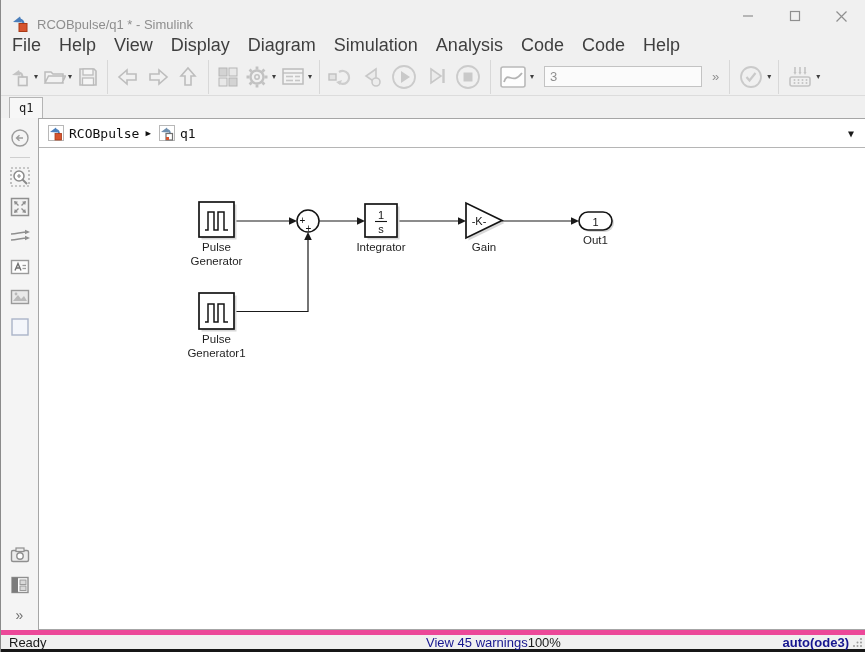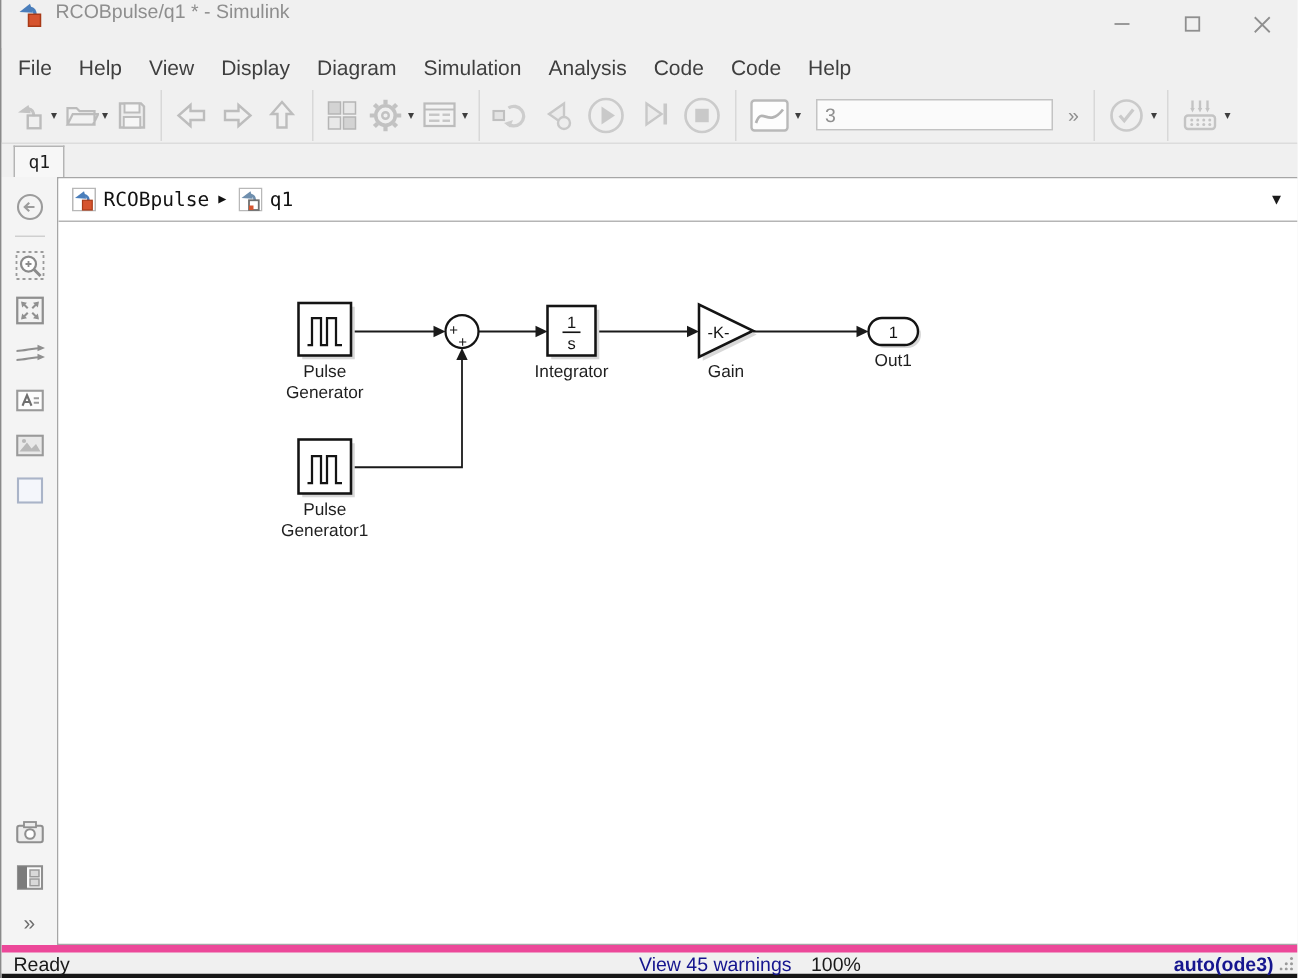--- a/index.html
+++ b/index.html
@@ -6,28 +6,28 @@
   html,body { margin:0; padding:0; }
   body {
     width:865px; height:652px;
     font-family:"Liberation Sans", sans-serif;
     background:#f0f0f0;
     border-left:1px solid #8a8a8a;
     overflow:hidden;
     position:relative;
   }
   
-  .titlebar { height:32px; display:flex; align-items:flex-start; background:#f0f0f0; }
+  .titlebar { height:32px; display:flex; align-items:flex-end; background:#f0f0f0; }
   .title-icon { margin-left:10px; width:18px; height:18px; }
   .title-text { margin-left:8px; font-size:13px; color:#8e8e8e; }
   .win-controls { margin-left:auto; display:flex; height:32px; }
   .win-btn { width:47px; height:32px; display:flex; align-items:center; justify-content:center; }
   
   .menubar { height:26px; display:flex; align-items:center; padding-left:2px; }
-  .menu-item { padding:0 9px; font-size:14px; color:#3f3f3f; cursor:default; }
+  .menu-item { padding:0 9px; font-size:18px; color:#3f3f3f; cursor:default; }
   
   .toolbar { height:38px; display:flex; align-items:center; padding-left:5px; border-bottom:1px solid #dcdcdc; }
   .tbtn { height:30px; display:flex; align-items:center; justify-content:center; padding:0 2px; }
   .caret { font-size:8px; color:#3e3e3e; margin-left:2px; }
   .tsep { width:1px; height:34px; background:#d8d8d8; margin:0 5px; }
   .stoptime {
     width:158px; height:21px; border:1px solid #c3c3c3; background:#fbfbfb;
     color:#8f8f8f; font-size:13px; padding:0 5px; margin:0 4px 0 8px;
     font-family:"Liberation Sans", sans-serif; outline:none;
   }
@@ -60,21 +60,21 @@
   .crumb-sep { font-size:9px; margin:0 6px; color:#111; }
   .bc-dropdown { margin-left:auto; margin-right:11px; font-size:10px; color:#1a1a1a; }
   .canvas { flex:1; position:relative; background:#fff; }
   .canvas svg { position:absolute; left:0; top:0; }
   
   .statusbar {
     height:19px; background:#f0f0f0; border-top:5px solid #ec4899;
     display:flex; align-items:center; font-size:13px; color:#1a1a1a; position:relative;
   }
   .status-left { margin-left:8px; }
-  .status-center { position:absolute; left:425px; top:0; height:100%; display:flex; align-items:center; gap:13px; }
+  .status-center { position:absolute; left:425px; top:0; height:100%; display:flex; align-items:center; }
   .status-link { color:#16168f; }
   .status-right { margin-left:auto; margin-right:16px; color:#16168f;font-weight:bold; }
   .grip { position:absolute; right:2px; bottom:2px; }
   .bottomstrip { height:3px; background:#161616; }
   text { font-family:"Liberation Sans", sans-serif; }
 </style>
 </head>
 <body>
 
 <div class="titlebar">

